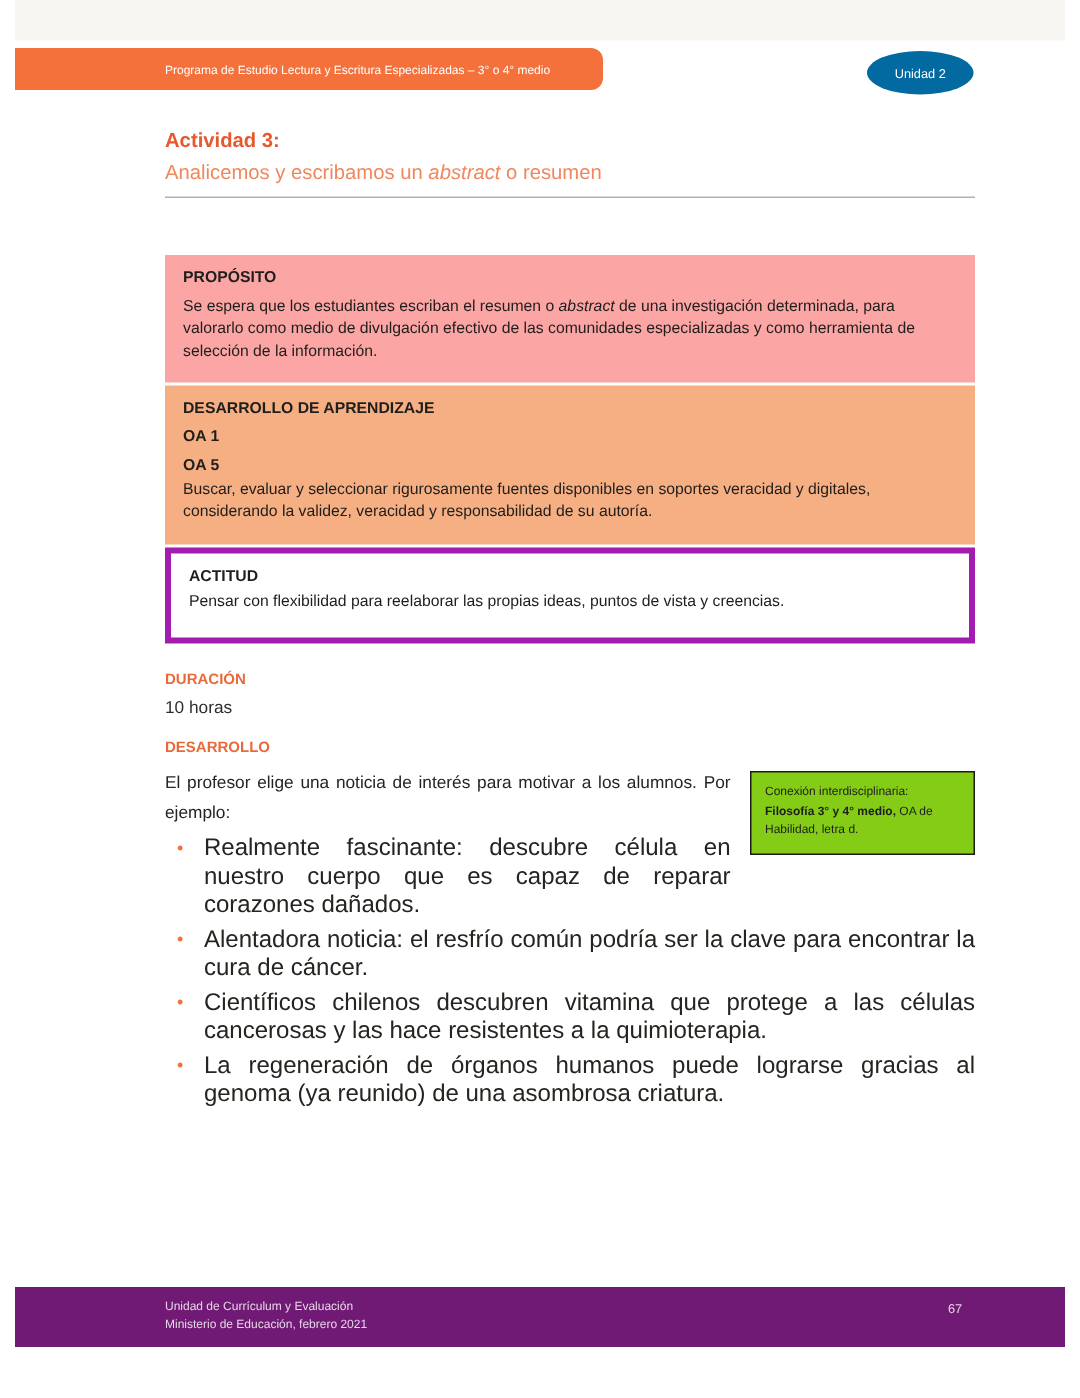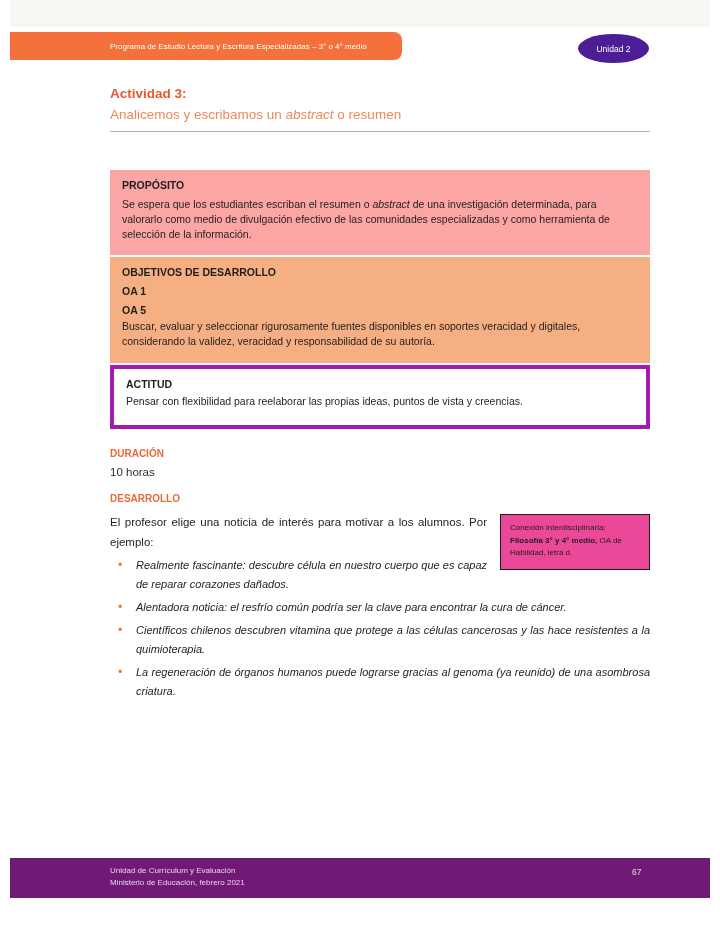--- a/index.html
+++ b/index.html
@@ -6,21 +6,21 @@
   html,body { background:#ffffff; }
   body { font-family:"Liberation Sans", sans-serif; }
   .page{ position:relative; width:700px; height:932px; background:#ffffff; overflow:hidden; margin:0 auto; }
   .top-strip{ position:absolute; top:0; left:0; width:720px; height:27px; background:#f7f6f3; }
 
   
   .program-banner{ position:absolute; top:32px; left:0; width:392px; height:28px;
     background:#F4713B; border-radius:0 8px 8px 0; color:#ffffff; font-size:8px;
     display:flex; align-items:center; padding-left:100px; }
   .unit-badge{ position:absolute; top:34px; left:568px; width:71px; height:29px;
-    background:#4c1d95; border-radius:50%; color:#ffffff; font-size:8.5px;
+    background:#0369a1; border-radius:50%; color:#ffffff; font-size:8.5px;
     display:flex; align-items:center; justify-content:center; }
 
   
   .content{ position:absolute; top:86px; left:100px; width:540px; color:#2e2d2b; }
   .activity-title{ font-size:13.5px; font-weight:bold; color:#E8582E; line-height:16px; }
   .activity-subtitle{ font-size:13.5px; color:#F0875D; line-height:16px; margin-top:5px; }
   .activity-subtitle i{ font-style:italic; }
   .divider{ border-top:1px solid #b3b1ad; margin-top:8px; }
 
   .box{ padding:9px 12px 13px 12px; color:#1f1e1c; }
@@ -31,29 +31,29 @@
   .box-objetivos{ margin-top:2px; background:#F5AF82; padding-bottom:14px; }
   .oa-label{ font-size:10.5px; font-weight:bold; line-height:13px; margin-top:6px; margin-bottom:2px; }
   .box-actitud{ margin-top:2px; background:#ffffff; border:4px solid #a21caf; padding-bottom:16px; }
   .box-actitud .box-heading{ margin-bottom:3px; }
 
   .section-heading{ font-size:10px; font-weight:bold; color:#E86A3A; line-height:14px; margin-top:18px; }
   .duracion-value{ font-size:11.5px; line-height:15px; margin-top:4px; color:#2e2d2b; }
   .section-heading.desarrollo{ margin-top:12px; }
 
   .desarrollo-body{ margin-top:6px; }
-  .connection-box{ float:right; width:150px; border:1.5px solid #1c1b19; background:#ec4899;
+  .connection-box{ float:right; width:150px; border:1.5px solid #1c1b19; background:#84cc16;
     padding:7px 9px 9px 9px; font-size:8px; line-height:12.5px; color:#1f1e1c;
     margin:2px 0 10px 13px; }
   .conn-line{ display:block; }
   .connection-box b{ font-weight:bold; }
   .intro{ font-size:11.5px; line-height:20px; text-align:justify; color:#252420; }
   ul.bullets{ list-style:none; margin-top:4px; }
-  ul.bullets li{ position:relative; padding-left:26px; font-size:11px; line-height:19px;
-    text-align:justify; margin-bottom:4px; color:#252420;font-style:italic; }
+  ul.bullets li{ position:relative; padding-left:26px; font-size:16px; line-height:19px;
+    text-align:justify; margin-bottom:4px; color:#252420; }
   ul.bullets li::before{ content:"\2022"; position:absolute; left:8px; top:0;
     color:#F4713B; font-size:12px; }
 
   
   .footer-bar{ position:absolute; top:858px; left:0; width:720px; height:40px; background:#701a75; }
   .footer-left{ position:absolute; left:100px; top:7px; color:rgba(255,255,255,0.82);
     font-size:8px; line-height:12px; }
   .footer-page{ position:absolute; left:622px; top:9px; color:rgba(255,255,255,0.82); font-size:8.5px; }
 </style>
 </head>
@@ -73,21 +73,21 @@
     <div class="activity-title">Actividad 3:</div>
     <div class="activity-subtitle"><span>Analicemos y escribamos un </span><i>abstract</i><span> o resumen</span></div>
     <div class="divider"></div>
 
     <section class="box box-proposito">
       <div class="box-heading">PROPÓSITO</div>
       <p class="box-text"><span>Se espera que los estudiantes escriban el resumen o </span><i>abstract</i><span> de una investigación determinada, para valorarlo como medio de divulgación efectivo de las comunidades especializadas y como herramienta de selección de la información.</span></p>
     </section>
 
     <section class="box box-objetivos">
-      <div class="box-heading">OBJETIVOS DE DESARROLLO</div>
+      <div class="box-heading">DESARROLLO DE APRENDIZAJE</div>
       <div class="oa-label">OA 1</div>
       <div class="oa-label">OA 5</div>
       <p class="box-text">Buscar, evaluar y seleccionar rigurosamente fuentes disponibles en soportes veracidad y digitales, considerando la validez, veracidad y responsabilidad de su autoría.</p>
     </section>
 
     <section class="box box-actitud">
       <div class="box-heading">ACTITUD</div>
       <p class="box-text">Pensar con flexibilidad para reelaborar las propias ideas, puntos de vista y creencias.</p>
     </section>
 

